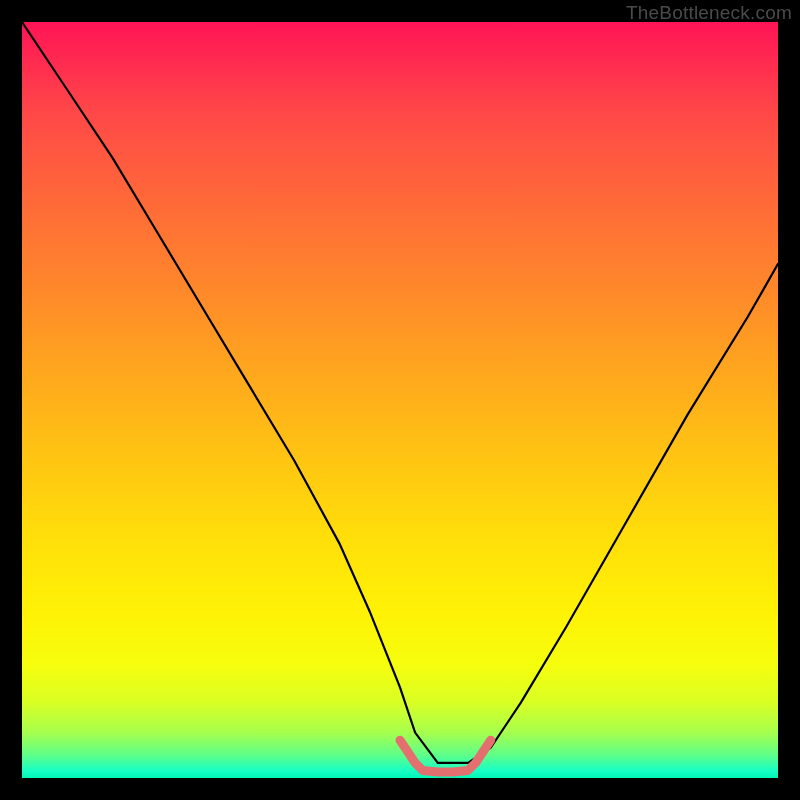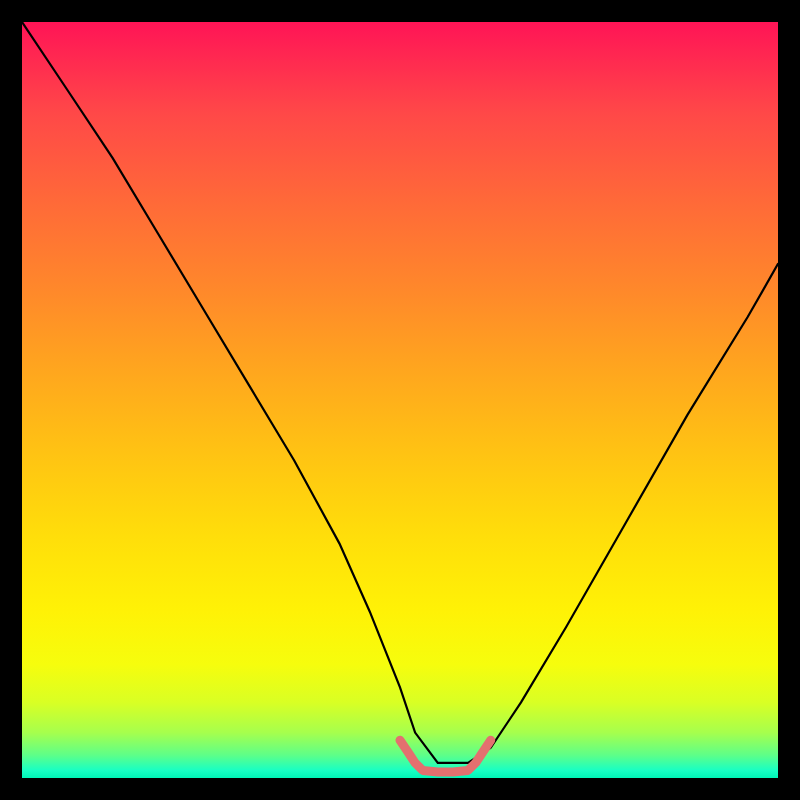--- a/index.html
+++ b/index.html
@@ -66,13 +66,14 @@
 </head>
 <body>
 
 <div class="frame">
   <div class="plot">
     <svg class="svg-layer" viewBox="0 0 756 756" preserveAspectRatio="none">
       <path id="curve-main" fill="none" stroke="#000" stroke-width="2.2" stroke-linecap="round" d="M0.0 0.0 L45.4 68.0 L90.7 136.1 L136.1 211.7 L181.4 287.3 L226.8 362.9 L272.2 438.5 L317.5 521.6 L347.8 589.7 L378.0 665.3 L393.1 710.6 L415.8 740.9 L446.0 740.9 L468.7 725.8 L499.0 680.4 L544.3 604.8 L604.8 499.0 L665.3 393.1 L725.8 294.8 L756.0 241.9"></path>
       <path id="curve-highlight" fill="none" stroke="#e3706f" stroke-width="9" stroke-linecap="round" stroke-linejoin="round" d="M378.0 718.2 L385.6 729.5 L393.1 740.9 L400.7 748.4 L415.8 750.0 L430.9 750.0 L446.0 748.4 L453.6 740.9 L461.2 729.5 L468.7 718.2"></path>
     </svg>
   </div>
+  <div class="watermark">TheBottleneck.com</div>
 </div>
 
 </body></html>

